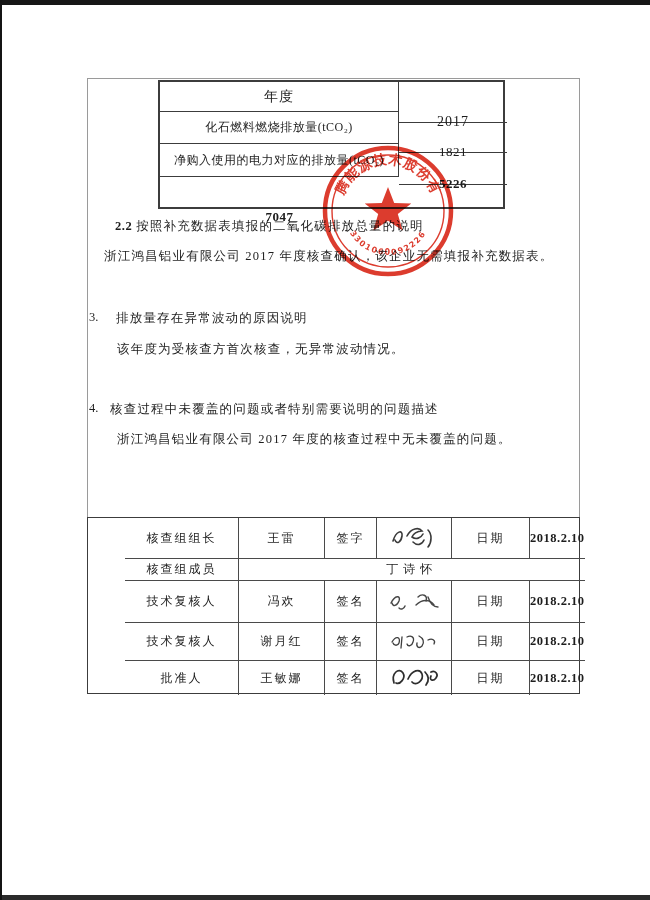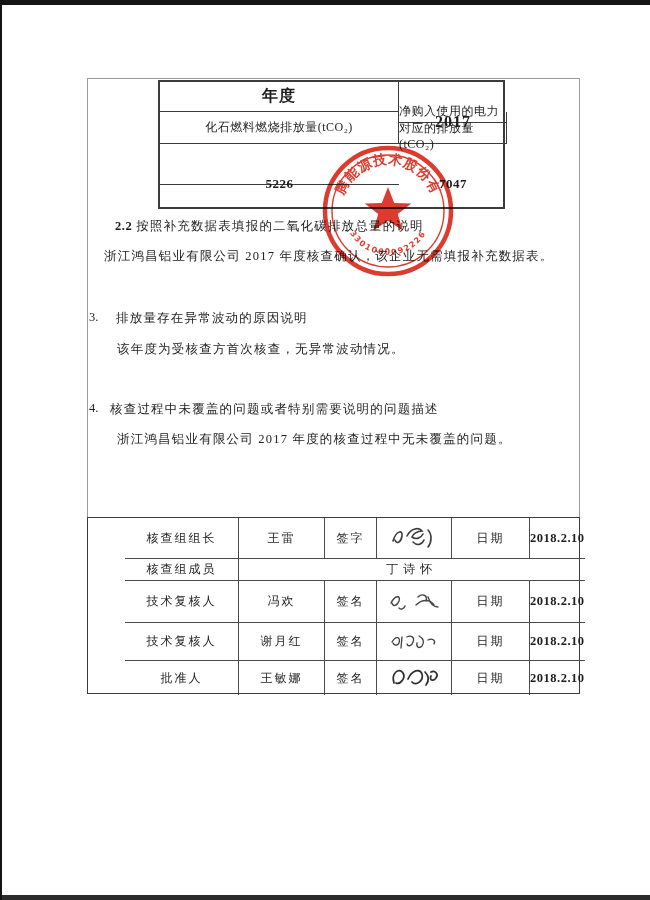--- a/index.html
+++ b/index.html
@@ -25,21 +25,21 @@
     display:grid;grid-template-columns:239px 108px;grid-template-rows:30px 32px 33px 30px;
     border:2px solid #3c3c3c;box-sizing:border-box;background:transparent;
   }
   .emi-cell{
     border-right:1.5px solid #3c3c3c;border-bottom:1.5px solid #3c3c3c;
     display:flex;align-items:center;justify-content:center;
     font-size:12px;letter-spacing:.5px;box-sizing:border-box;
   }
   .emi-cell.last-col{border-right:none;margin-top:40px;}
   .emi-cell.last-row{border-bottom:none;}
-  .emi-head{font-weight:bold;font-size:16px;letter-spacing:1px;}
+  .emi-head{font-weight:normal;font-size:14px;letter-spacing:1px;}
   .emi-val{font-size:13px;font-weight:bold;}
   .emi-val.thin{font-weight:normal;}
 
   
   .para{position:absolute;font-size:12.5px;letter-spacing:1.2px;white-space:nowrap;}
   .num-bold{font-weight:bold;letter-spacing:.5px;margin-right:4px;}
   .sec-num{position:absolute;font-size:12.5px;}
 
   
   .sign-table{
@@ -75,20 +75,21 @@
 <div class="bar-bottom"></div>
 <div class="bar-left"></div>
 
 <div class="outer-frame"></div>
 
 <div class="emi-table">
   <div class="emi-cell emi-head">年度</div>
   <div class="emi-cell emi-head last-col">2017</div>
 
   <div class="emi-cell">化石燃料燃烧排放量(tCO₂)</div>
+  <div class="emi-cell emi-val thin last-col">1821</div>
 
   <div class="emi-cell">净购入使用的电力对应的排放量(tCO₂)</div>
   <div class="emi-cell emi-val last-col">5226</div>
 
   <div class="emi-cell emi-val last-col last-row">7047</div>
 </div>
 
 <div class="para" style="left:115px;top:218px;">
   <span class="num-bold">2.2</span><span>按照补充数据表填报的二氧化碳排放总量的说明</span>
 </div>

